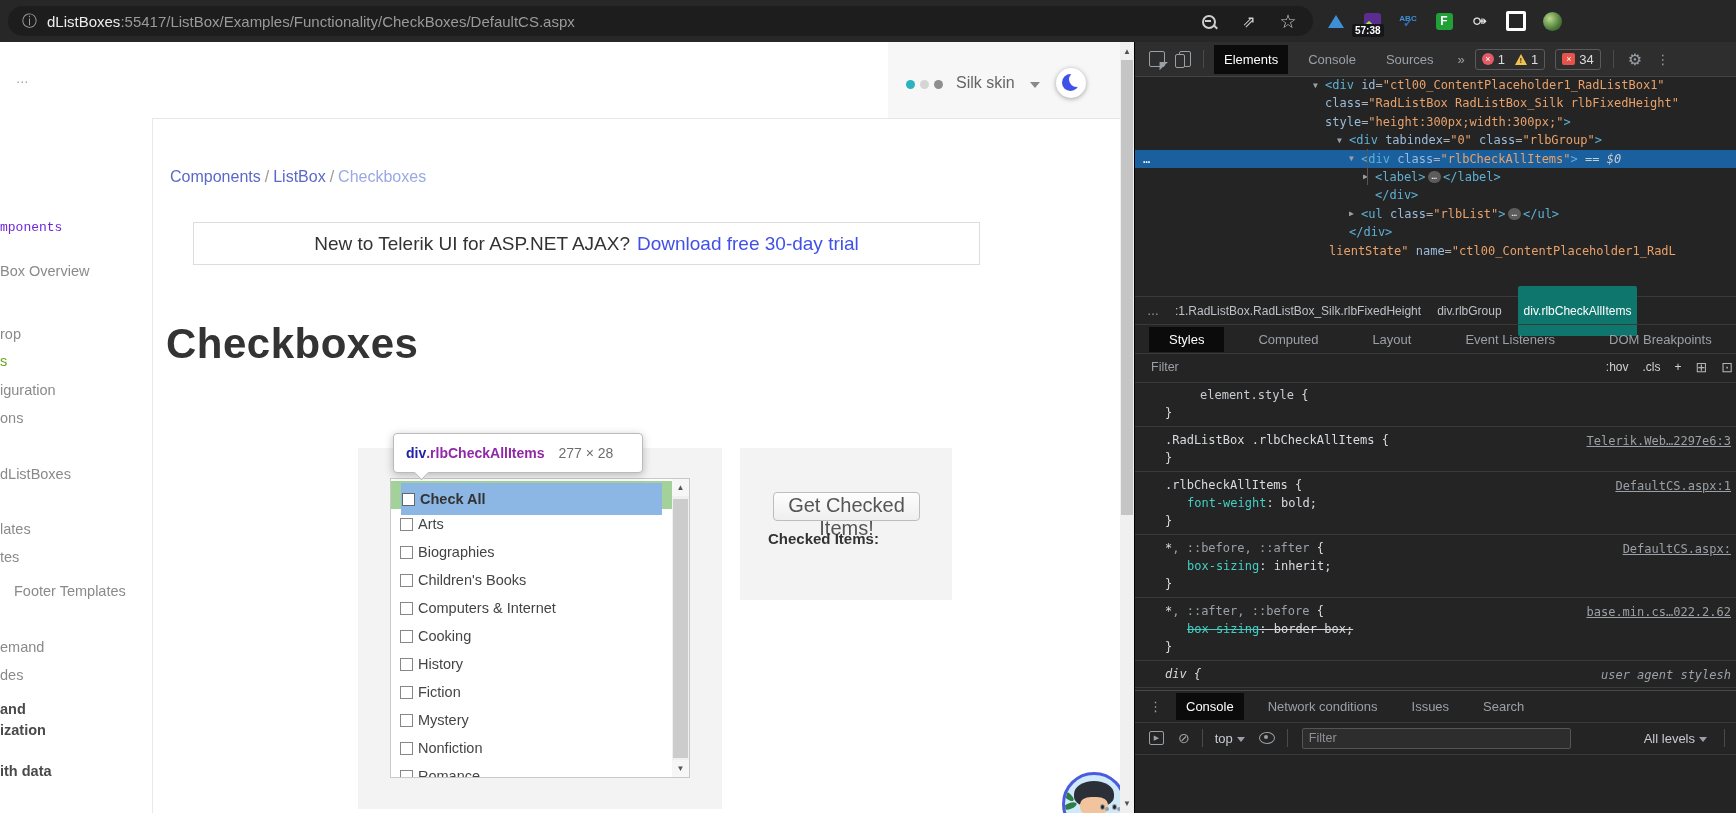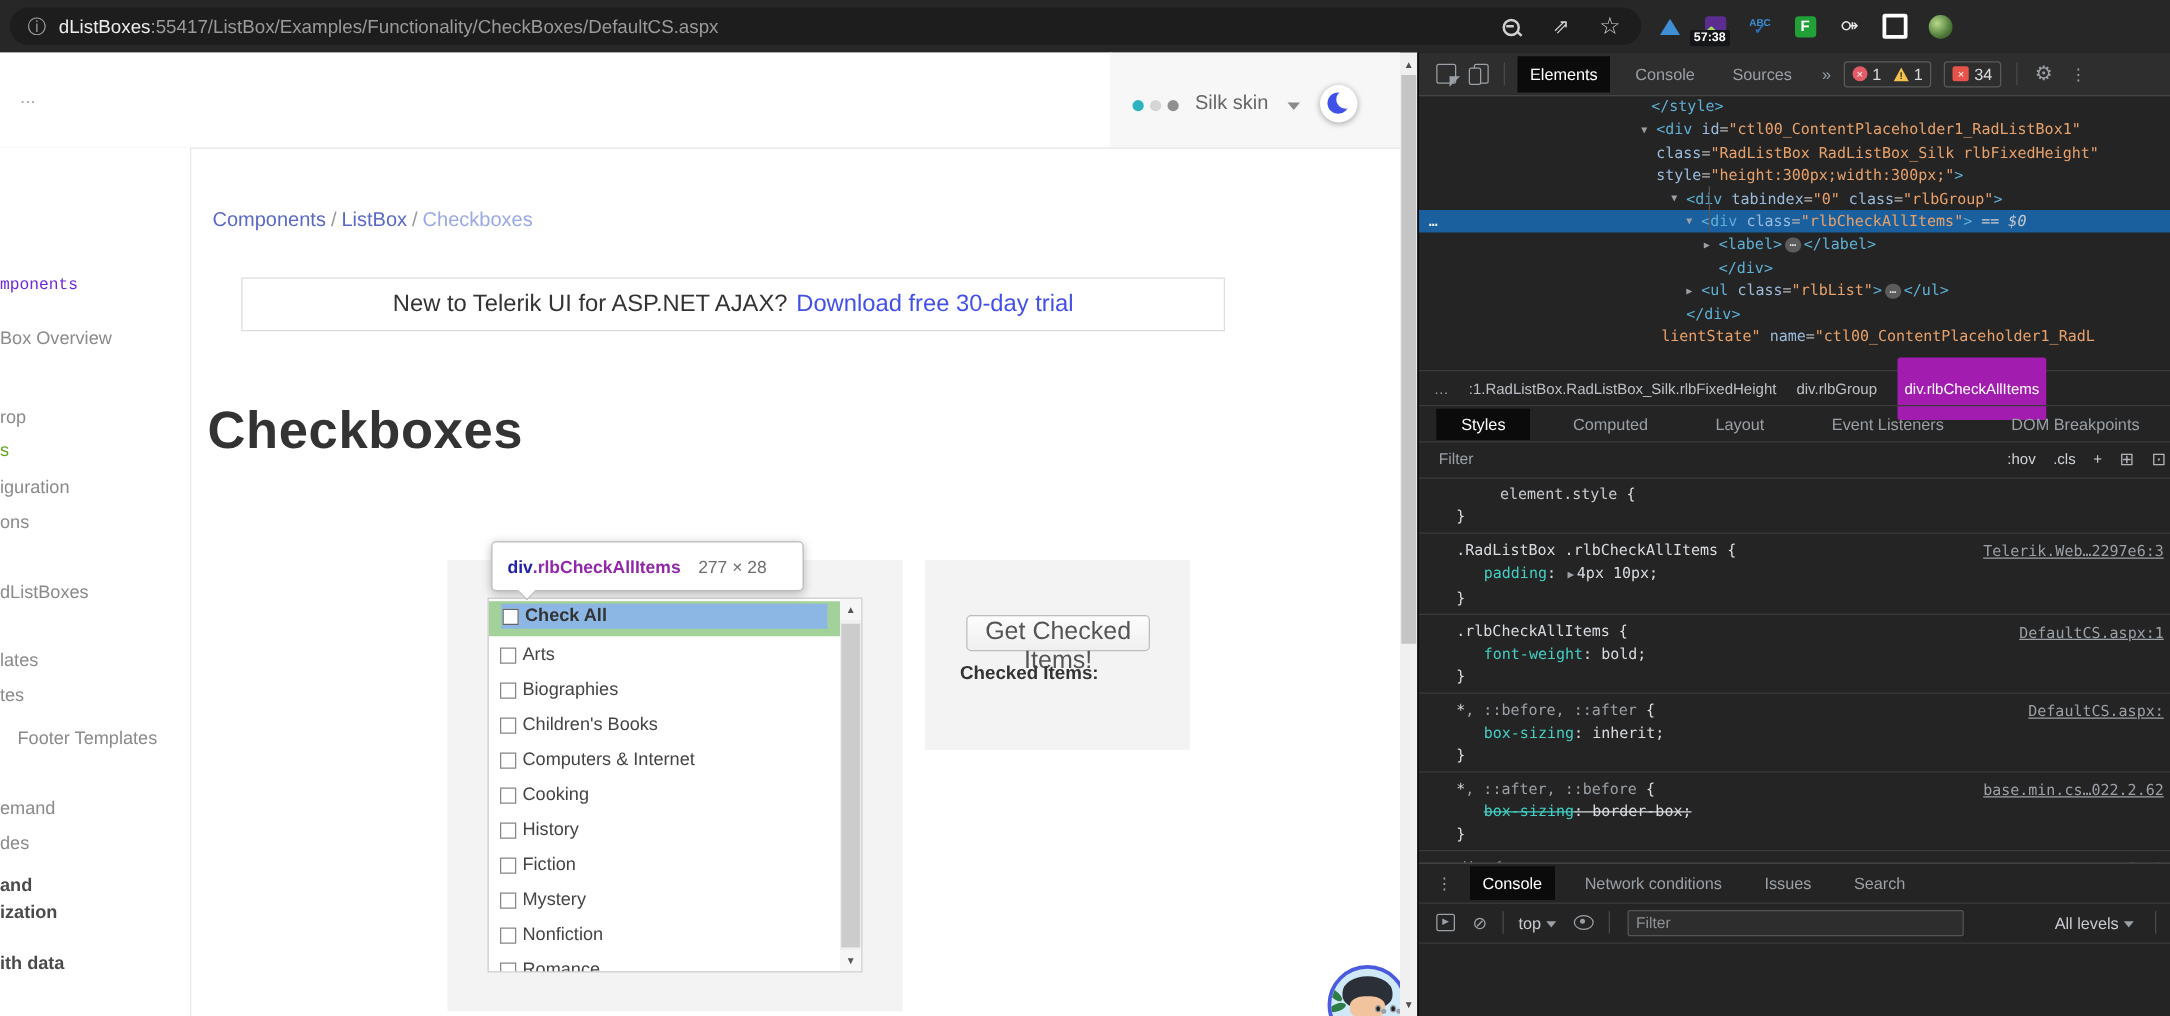--- a/index.html
+++ b/index.html
@@ -67,21 +67,21 @@
   #page-title{position:absolute;left:166px;top:278px;font-size:42px;font-weight:bold;color:#333;letter-spacing:.5px;}
 
   
   .demo-panel{position:absolute;background:#f3f3f3;}
   #listbox{position:absolute;left:390px;top:436px;width:300px;height:300px;background:#fff;border:1px solid #c9c9c9;
            overflow:hidden;box-sizing:border-box;}
   .lb-row{position:absolute;left:0;width:281px;height:28px;display:flex;align-items:center;padding-left:9px;box-sizing:border-box;
           font-size:14.5px;color:#444;}
   .lb-row input{appearance:none;-webkit-appearance:none;width:13px;height:13px;border:1px solid #878787;background:#fff;margin:0 5px 0 0;}
   #checkall-green{position:absolute;left:0px;top:2px;width:281px;height:28px;background:#a2d29a;}
-  #checkall-blue{position:absolute;left:10px;top:4px;width:261px;height:20px;background:#8cb7e4;display:flex;align-items:center;}
+  #checkall-blue{position:absolute;left:10px;top:4px;width:261px;height:32px;background:#8cb7e4;display:flex;align-items:center;}
   #checkall-blue input{appearance:none;-webkit-appearance:none;width:13px;height:13px;border:1px solid #666;background:#fff;margin:0 5px 0 1px;}
   #checkall-label{font-size:14.5px;font-weight:bold;color:#333;}
   
   #lb-scroll{position:absolute;right:0;top:0;width:17px;height:298px;background:#f0f0f0;}
   .lb-btn{position:absolute;left:0;width:17px;height:17px;background:#f6f6f6;color:#555;font-size:8px;
           display:flex;align-items:center;justify-content:center;}
   #lb-thumb{position:absolute;left:1px;top:20px;width:15px;height:259px;background:#ccc;}
 
   
   #tooltip{position:absolute;left:393px;top:391px;width:250px;height:40px;background:#fff;border:1px solid #bbb;
@@ -145,21 +145,21 @@
   .tk-tag{color:#5fb0d5;} .tk-attr{color:#9bbbdc;} .tk-str{color:#e8a16a;} .tk-pun{color:#b0b0b0;}
   .tk-eq{color:#c8cbd0;font-style:italic;}
   .tk-badge{display:inline-block;background:#5c5c5c;color:#eee;border-radius:6px;font-size:9px;line-height:9px;
             padding:1px 4px 2px;vertical-align:2px;margin:0 2px;}
   #code-guide{position:absolute;left:232px;top:107px;width:1px;height:36px;background:#555;}
 
   #dt-crumbs{position:absolute;left:0;top:254px;width:602px;height:28px;border-top:1px solid #3a3a3a;
              display:flex;align-items:center;font-size:12px;color:#bdc1c6;white-space:nowrap;}
   #dt-crumbs .more{margin-left:12px;color:#9aa0a6;cursor:pointer;}
   .crumb{margin-left:16px;cursor:pointer;}
-  .crumb.sel{background:#a21caf;color:#fff;padding:18px 6px;border-radius:2px;}
+  .crumb.sel{background:#0f766e;color:#fff;padding:18px 6px;border-radius:2px;}
 
   #styles-tabs{position:absolute;left:0;top:282px;width:602px;height:28px;border-top:1px solid #3a3a3a;
                border-bottom:1px solid #3a3a3a;display:flex;align-items:center;white-space:nowrap;overflow:hidden;}
   .st-tab{margin-left:14px;padding:5px 20px;cursor:pointer;color:#9aa0a6;}
   .st-tab.sel{background:#0b0b0b;color:#fff;}
 
   #styles-filter{position:absolute;left:0;top:310px;width:602px;height:30px;border-bottom:1px solid #3a3a3a;
                  display:flex;align-items:center;}
   #styles-filter input{background:transparent;border:0;outline:0;color:#d0d0d0;font-size:12.5px;margin-left:14px;width:260px;
                        font-family:"Liberation Sans",sans-serif;}
@@ -397,21 +397,20 @@
     <span class="badge-box">
       <span class="iss-flag">×</span>
       <span>34</span>
     </span>
     <span class="vsep"></span>
     <span class="dt-ic" style="font-size:16px">⚙</span>
     <span class="dt-ic">⋮</span>
   </div>
 
   <div id="dt-code">
-      <div class="cl"><span style="margin-left: 186px;"><span class="tk-tag">&lt;/style&gt;</span></span></div>
       <div class="cl"><span class="arr" style="left: 178px;">▼</span><span style="margin-left: 190px;"><span class="tk-tag">&lt;div</span><span class="tk-attr"> id</span><span class="tk-pun">=</span><span class="tk-str">"ctl00_ContentPlaceholder1_RadListBox1"</span></span></div>
       <div class="cl"><span style="margin-left: 190px;"><span class="tk-attr">class</span><span class="tk-pun">=</span><span class="tk-str">"RadListBox RadListBox_Silk rlbFixedHeight"</span></span></div>
       <div class="cl"><span style="margin-left: 190px;"><span class="tk-attr">style</span><span class="tk-pun">=</span><span class="tk-str">"height:300px;width:300px;"</span><span class="tk-tag">&gt;</span></span></div>
       <div class="cl"><span class="arr" style="left: 202px;">▼</span><span style="margin-left: 214px;"><span class="tk-tag">&lt;div</span><span class="tk-attr"> tabindex</span><span class="tk-pun">=</span><span class="tk-str">"0"</span><span class="tk-attr"> class</span><span class="tk-pun">=</span><span class="tk-str">"rlbGroup"</span><span class="tk-tag">&gt;</span></span></div>
       <div class="cl sel"><span class="gut">…</span><span class="arr" style="left: 214px;">▼</span><span style="margin-left: 226px;"><span class="tk-tag">&lt;div</span><span class="tk-attr"> class</span><span class="tk-pun">=</span><span class="tk-str">"rlbCheckAllItems"</span><span class="tk-tag">&gt;</span><span class="tk-eq"> == $0</span></span></div>
       <div class="cl"><span class="arr" style="left: 228px;">▶</span><span style="margin-left: 240px;"><span class="tk-tag">&lt;label&gt;</span><span class="tk-badge">…</span><span class="tk-tag">&lt;/label&gt;</span></span></div>
       <div class="cl"><span style="margin-left: 240px;"><span class="tk-tag">&lt;/div&gt;</span></span></div>
       <div class="cl"><span class="arr" style="left: 214px;">▶</span><span style="margin-left: 226px;"><span class="tk-tag">&lt;ul</span><span class="tk-attr"> class</span><span class="tk-pun">=</span><span class="tk-str">"rlbList"</span><span class="tk-tag">&gt;</span><span class="tk-badge">…</span><span class="tk-tag">&lt;/ul&gt;</span></span></div>
       <div class="cl"><span style="margin-left: 214px;"><span class="tk-tag">&lt;/div&gt;</span></span></div>
       <div class="cl"><span style="margin-left: 194px;"><span class="tk-str">lientState"</span><span class="tk-attr"> name</span><span class="tk-pun">=</span><span class="tk-str">"ctl00_ContentPlaceholder1_RadL</span></span></div>
@@ -448,21 +447,20 @@
   </div>
 
   <div id="rules">
       <div class="rule">
         <div><span class="rs-es">element.style</span><span class="rs-w"> {</span></div>
         <div class="rclose">}</div>
       </div>
       <div class="rule">
         <div><span class="rs-w">.RadListBox .rlbCheckAllItems {</span></div>
         <span class="rlink">Telerik.Web…2297e6:3</span>
-        <div class="prop"><span class="pn">padding</span><span class="pc">: </span><span class="parr">▶</span><span class="pv">4px 10px;</span></div>
         <div class="rclose">}</div>
       </div>
       <div class="rule">
         <div><span class="rs-w">.rlbCheckAllItems {</span></div>
         <span class="rlink">DefaultCS.aspx:1</span>
         <div class="prop"><span class="pn">font-weight</span><span class="pc">: </span><span class="pv">bold;</span></div>
         <div class="rclose">}</div>
       </div>
       <div class="rule">
         <div><span class="rs-w">*</span><span class="rs-gray">, ::before, ::after</span><span class="rs-w"> {</span></div>

